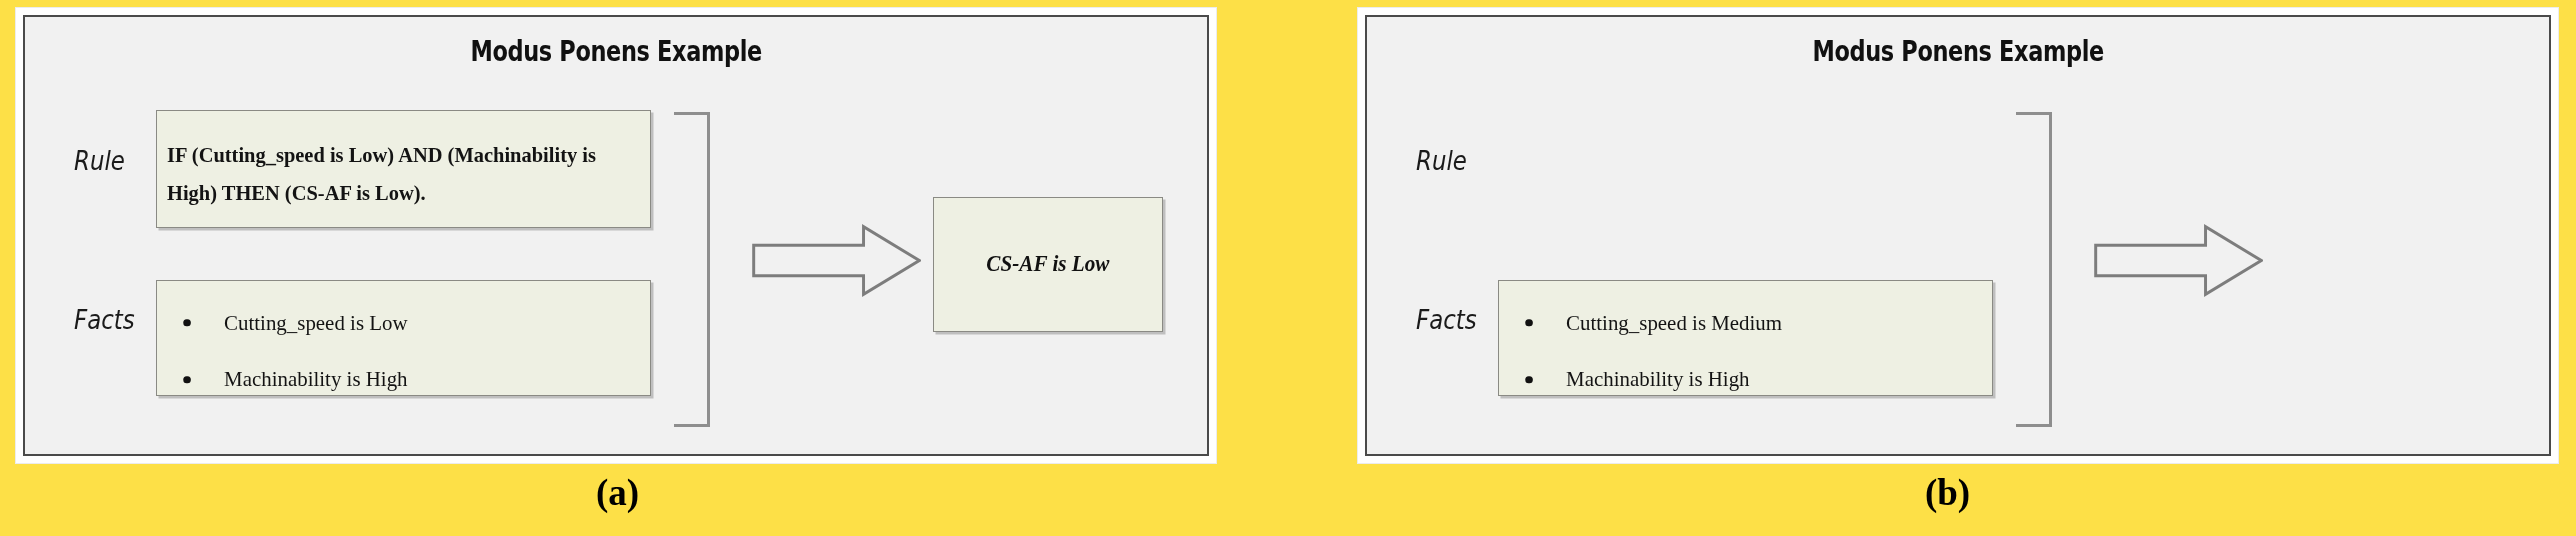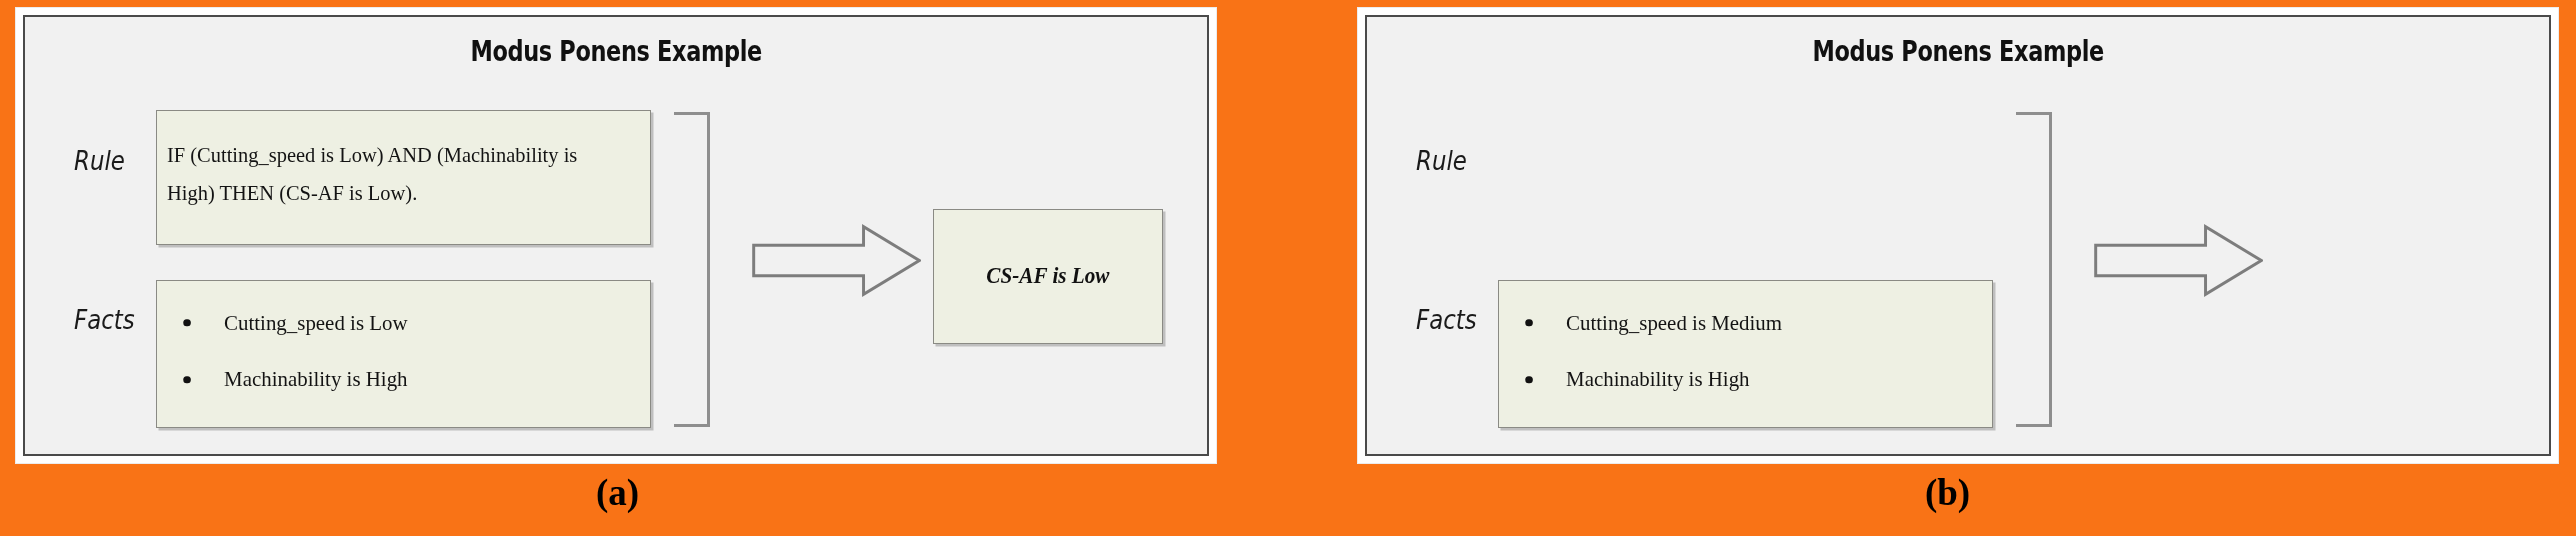--- a/index.html
+++ b/index.html
@@ -11,21 +11,21 @@
     width: 2576px;
     height: 537px;
     font-family: "Liberation Sans", sans-serif;
     overflow: hidden;
   }
 
   #root {
     position: relative;
     width: 2576px;
     height: 537px;
-    background: #f97316;
+    background: #fde047;
   }
 
   
   .panel-wrap {
     position: absolute;
     top: 6.8px;
     width: 1202px;
     height: 457px;
     background: #ffffff;
     border: 1.7px solid #ececed;
@@ -79,27 +79,28 @@
     position: absolute;
     background: #eef0e3;
     border: 1.7px solid #8a8a84;
     box-sizing: border-box;
     box-shadow: 2.5px 2.5px 0 rgba(150,150,150,0.55);
   }
   .box-rule {
     left: 131px;
     top: 93px;
     width: 495px;
-    height: 135px;
+    height: 118px;
+    font-weight: bold;
   }
   .box-facts {
     left: 131px;
     top: 263px;
     width: 495px;
-    height: 148px;
+    height: 116px;
     padding-left: 22px;
   }
 
   .rule-text {
     position: absolute;
     left: 10.2px;
     right: 6.8px;
     top: 25.4px;
     font-family: "Liberation Serif", serif;
     font-size: 22px;
@@ -160,21 +161,21 @@
     top: 206px;
     width: 169px;
     height: 75px;
   }
   .block-arrow svg { display: block; }
 
   
   .conclusion-box {
     position: absolute;
     left: 908px;
-    top: 192px;
+    top: 180px;
     width: 230px;
     height: 135px;
     background: #eef0e3;
     border: 1.7px solid #8a8a84;
     box-sizing: border-box;
     box-shadow: 2.5px 2.5px 0 rgba(150,150,150,0.55);
     display: flex;
     align-items: center;
     justify-content: center;
   }

